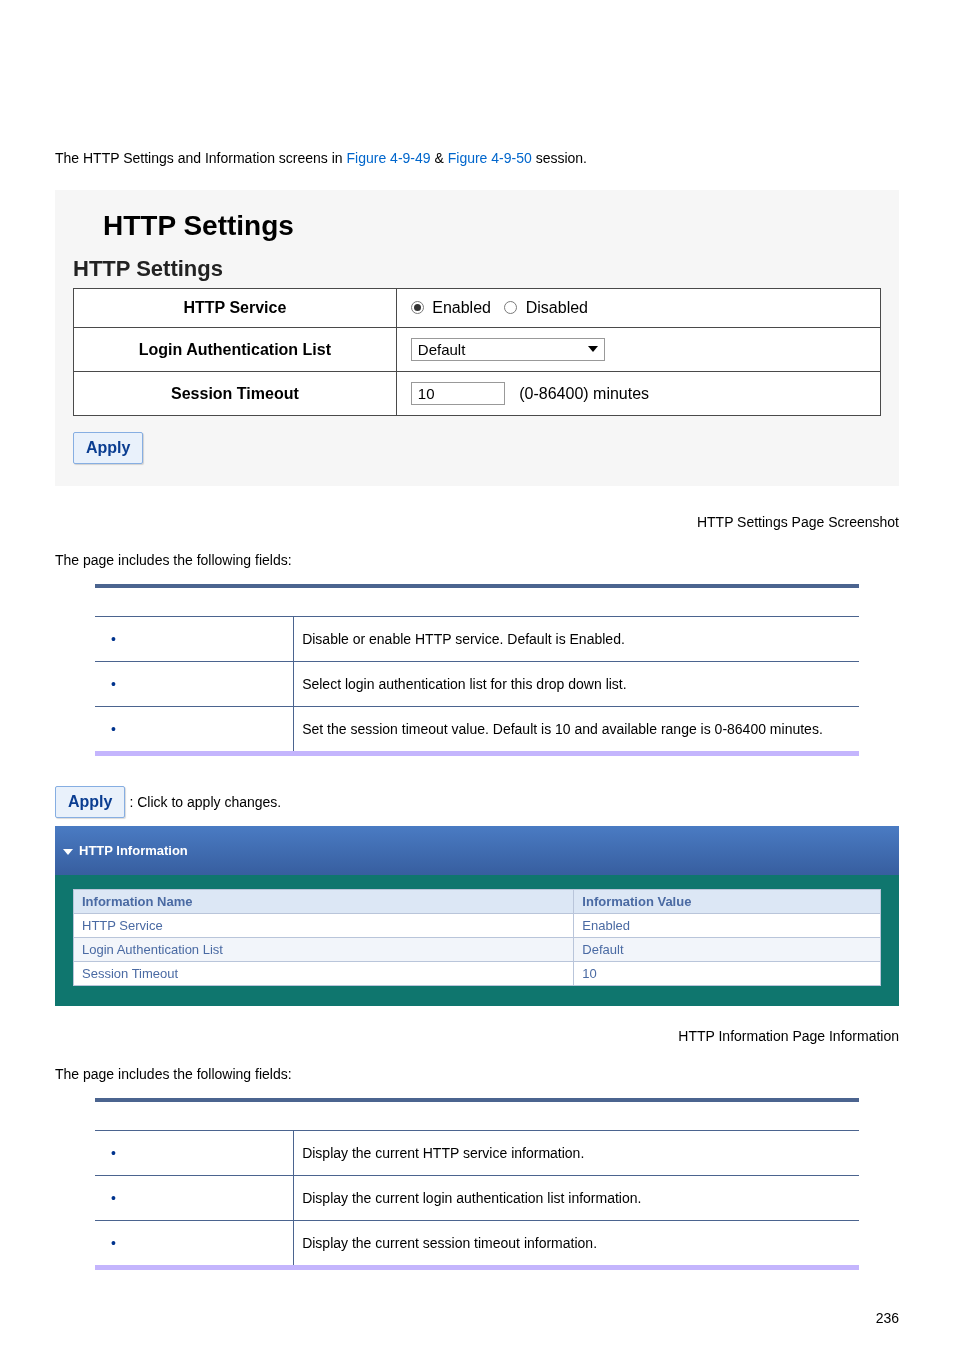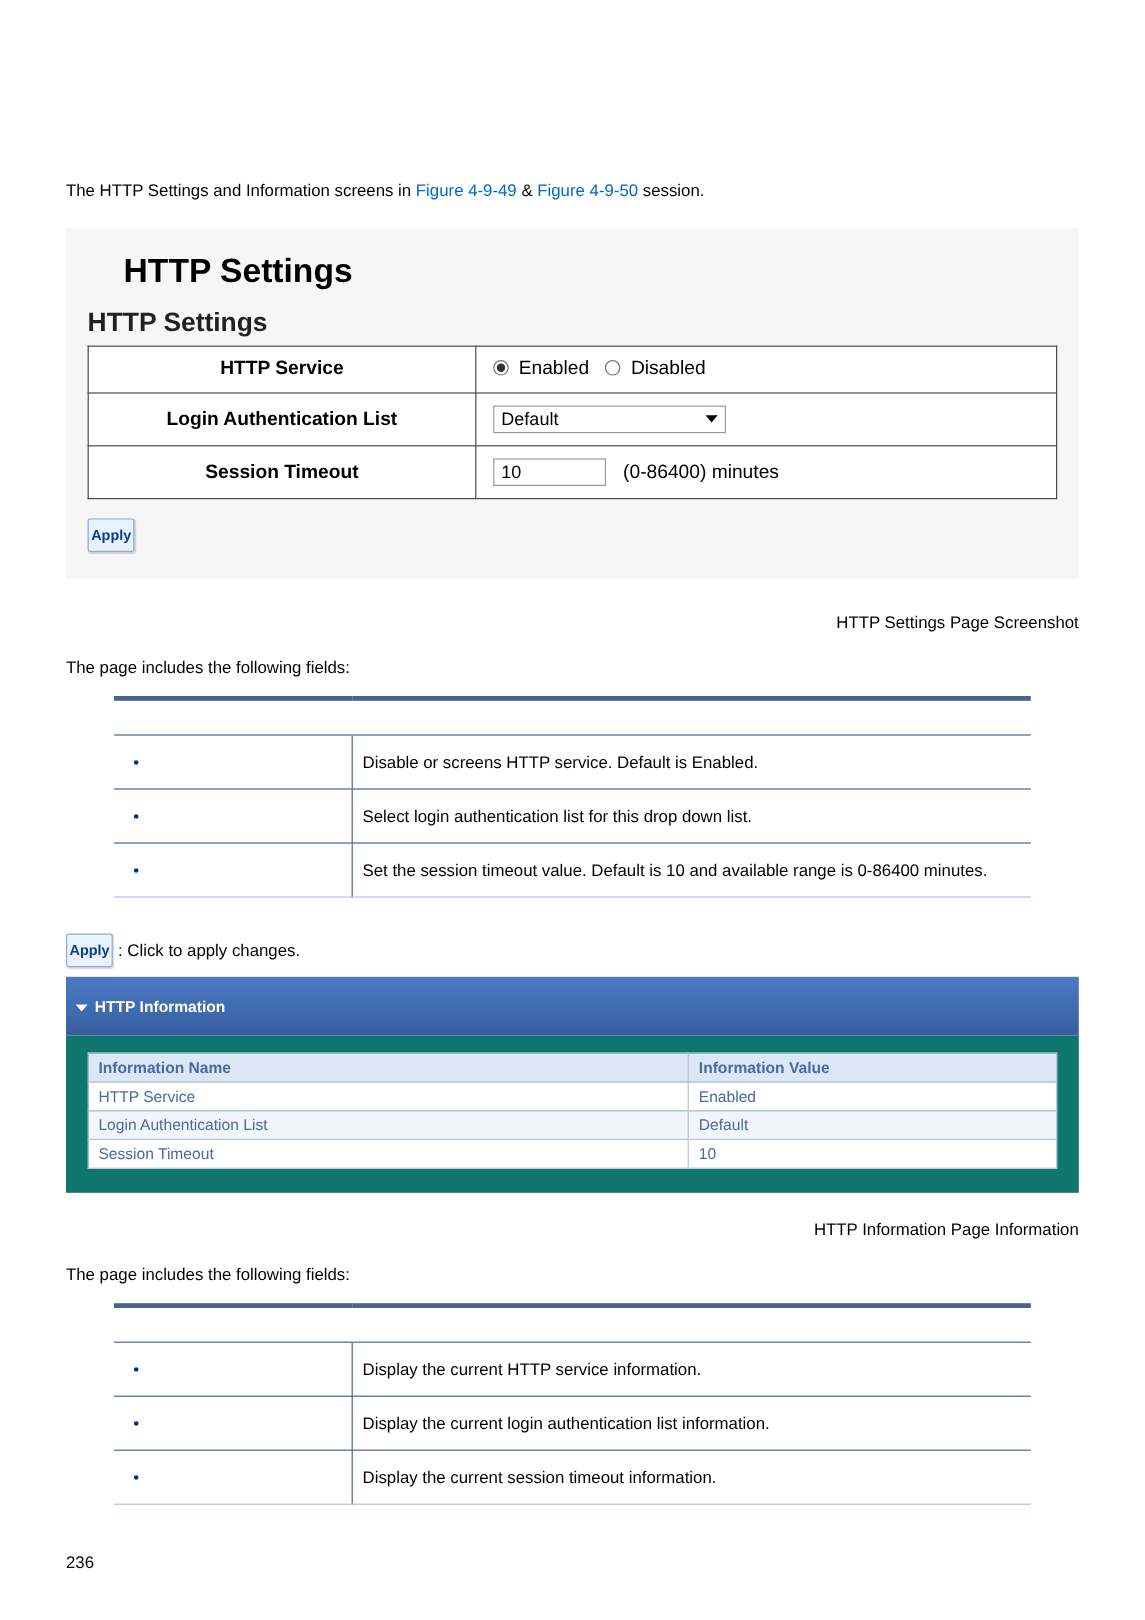--- a/index.html
+++ b/index.html
@@ -113,22 +113,22 @@
     color: #000;
   }
 
   .apply-btn {
     display: inline-block;
     margin-top: 16px;
     border: 1px solid #86aee2;
     background: #e9f1fb;
     color: #0a3d91;
     font-weight: bold;
-    font-size: 12px;
-    padding: 6px 2px;
+    font-size: 16px;
+    padding: 6px 12px;
     border-radius: 2px;
     box-shadow: 1px 1px 1px rgba(0,0,0,0.15);
     text-align: right;
   }
 
   .caption {
     text-align: right;
     margin: 12px 0 22px 0;
   }
 
@@ -143,21 +143,21 @@
     padding: 8px 6px;
     border-top: 4px solid #4b648f;
   }
   .fields-table th, .fields-table td {
     border-bottom: 1px solid #4b648f;
     border-left: none;
     border-right: none;
     padding: 14px 8px;
     vertical-align: top;
   }
-  .fields-table tr.lastrow td { border-bottom: 1px solid #c4b5fd; }
+  .fields-table tr.lastrow td { border-bottom: 5px solid #c4b5fd; }
   .fields-table td.col-sep { border-right: 1px solid #4b648f; }
   .fields-table .bullet::before {
     content: "•";
     color: #00338d;
     display: inline-block;
     width: 20px;
     margin-left: 8px;
   }
   .fields-table .obj { width: 26%; }
 
@@ -209,21 +209,21 @@
   .info-table td {
     border: 1px solid #b9c5da;
     font-size: 13px;
     padding: 4px 8px;
     color: #4a6aa3;
     background: #fff;
   }
   .info-table tr.alt td { background: #f2f5fa; }
   .info-table .namecol { width: 62%; }
 
-  .pagenum { text-align:left; margin-top: 40px; font-size:14px;}
+  .pagenum { text-align:right; margin-top: 40px; font-size:14px;}
 </style>
 </head>
 <body>
 
 <div class="page">
 
   <div class="introline">
     <span>The HTTP Settings and Information screens in </span><span class="link">Figure 4-9-49</span><span> &amp; </span><span class="link">Figure 4-9-50</span><span> session.</span>
   </div>
 
@@ -269,21 +269,21 @@
 
   <div class="fields-table-wrap">
     <table class="fields-table">
       <tbody>
           <tr>
         <th class="obj col-sep"></th>
         <th></th>
       </tr>
       <tr>
         <td class="obj col-sep"><span class="bullet"></span></td>
-        <td>Disable or screens HTTP service. Default is Enabled.</td>
+        <td>Disable or enable HTTP service. Default is Enabled.</td>
       </tr>
       <tr>
         <td class="obj col-sep"><span class="bullet"></span></td>
         <td>Select login authentication list for this drop down list.</td>
       </tr>
       <tr class="lastrow">
         <td class="obj col-sep"><span class="bullet"></span></td>
         <td>Set the session timeout value. Default is 10 and available range is 0-86400 minutes.</td>
       </tr>
     </tbody>

